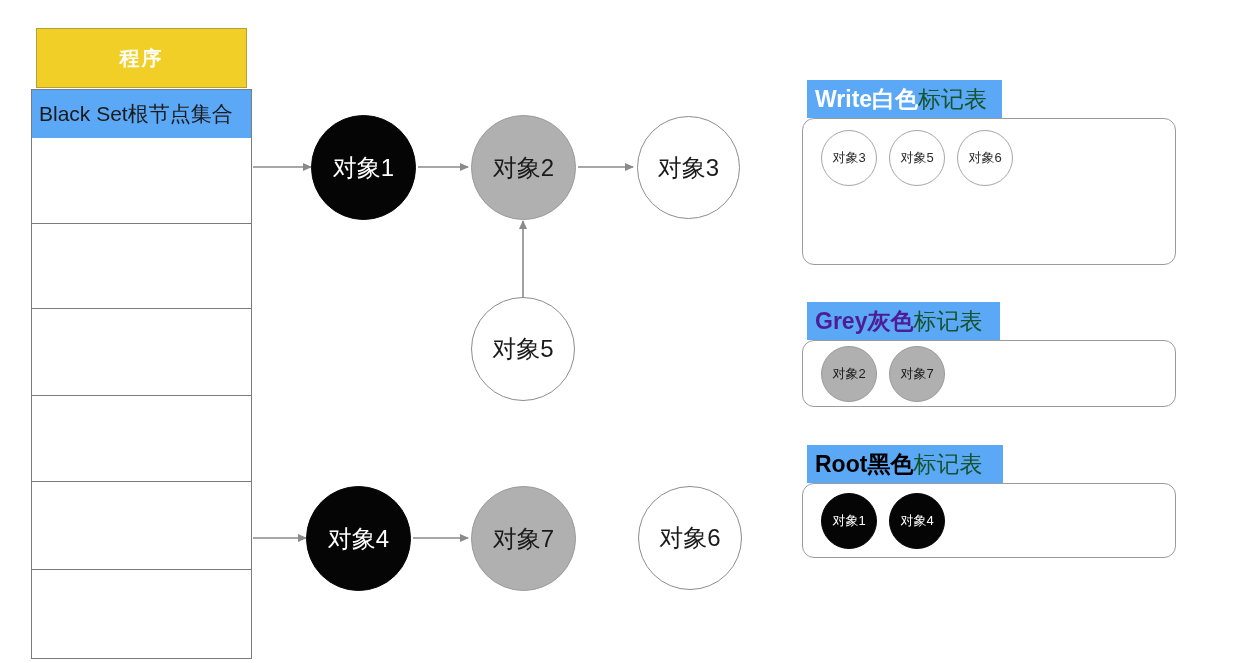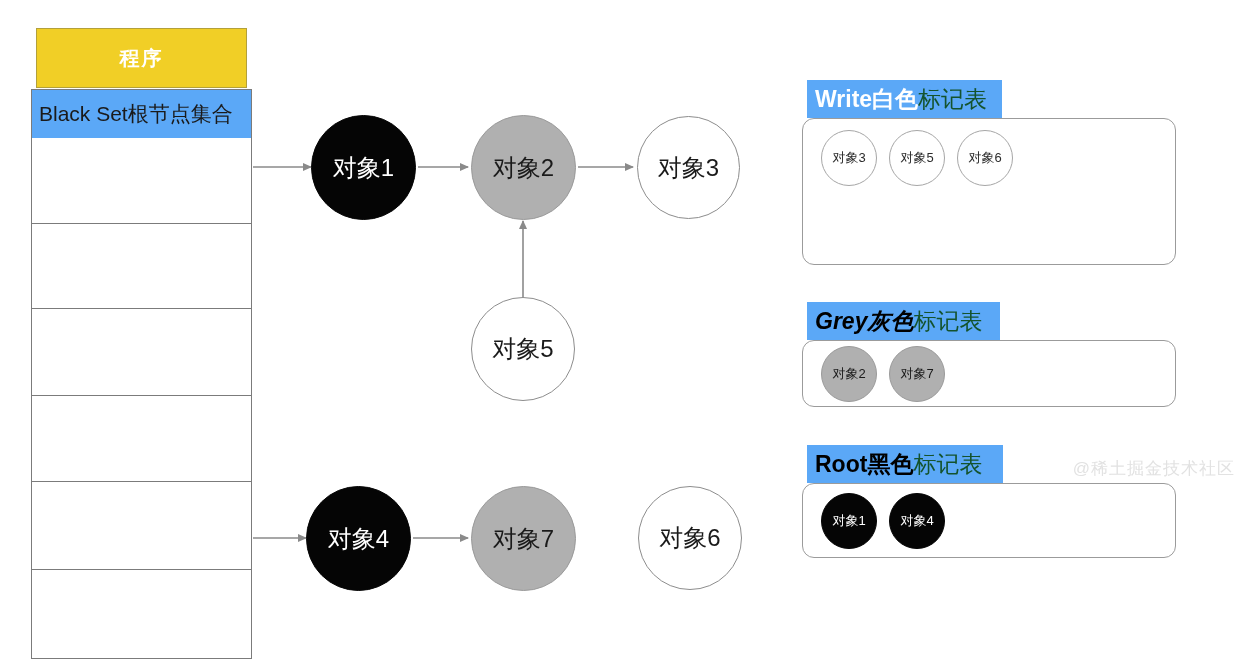--- a/index.html
+++ b/index.html
@@ -55,21 +55,21 @@
     position:absolute;left:5px;top:0;height:38px;
     background:#5ba8f7;
     display:flex;align-items:center;
     padding:0 8px;box-sizing:border-box;
     font-size:23px;font-weight:bold;white-space:nowrap;
   }
   .panel-title .kw{font-weight:bold;}
   .panel-title .cn-color{font-weight:bold;}
   .panel-title .tail{color:#14532d;font-weight:normal;}
   .kw-white{color:#ffffff;}
-  .kw-grey{color:#000000;font-style:italic;}
+  .kw-grey{color:#4c1d95;}
   .kw-black{color:#000000;}
   .panel-body{
     position:absolute;left:0;
     border:1.5px solid #9b9b9b;border-radius:12px;
     background:#ffffff;box-sizing:border-box;
   }
   .chip{
     position:absolute;border-radius:50%;
     display:flex;align-items:center;justify-content:center;
     font-size:13px;box-sizing:border-box;
@@ -188,17 +188,14 @@
         <span class="tail">标记表</span>
     </div>
     <div class="chip black" style="left:19px;top:48px;">
       <span>对象1</span>
     </div>
     <div class="chip black" style="left:87px;top:48px;">
       <span>对象4</span>
     </div>
   </div>
 
-  <div class="watermark">
-    <span>@稀土掘金技术社区</span>
-  </div>
 
 </div>
 
 </body></html>

